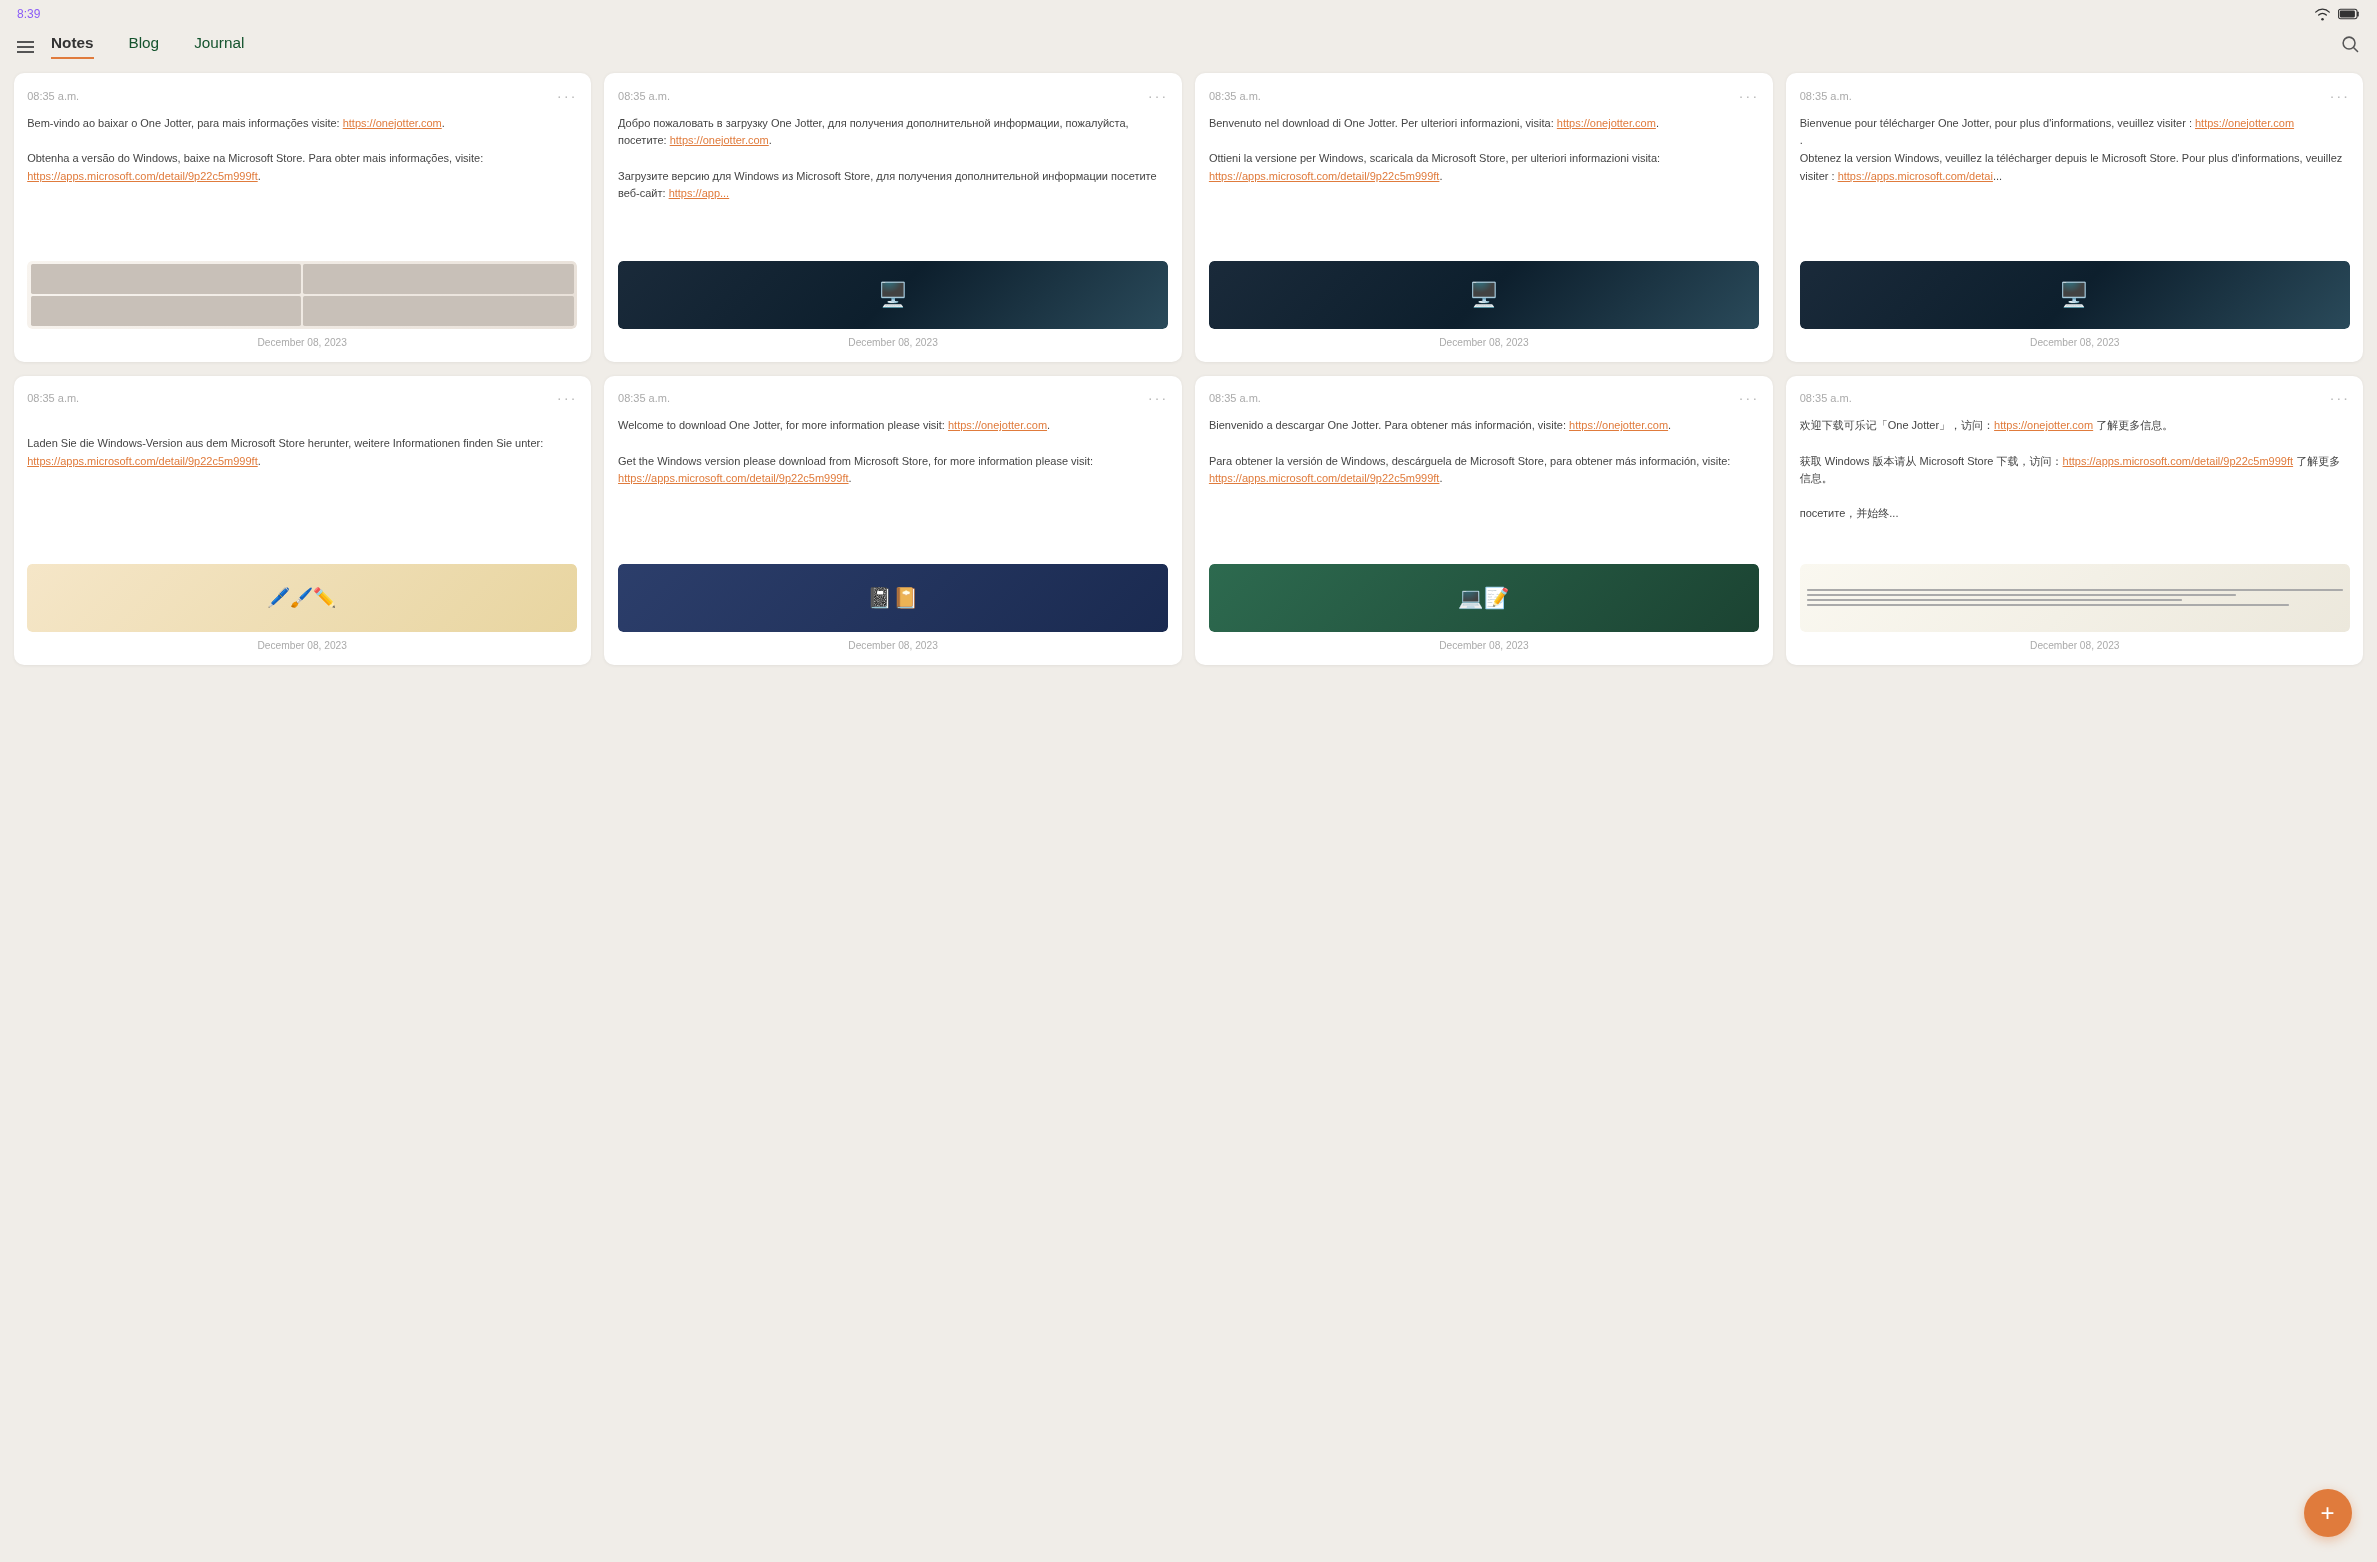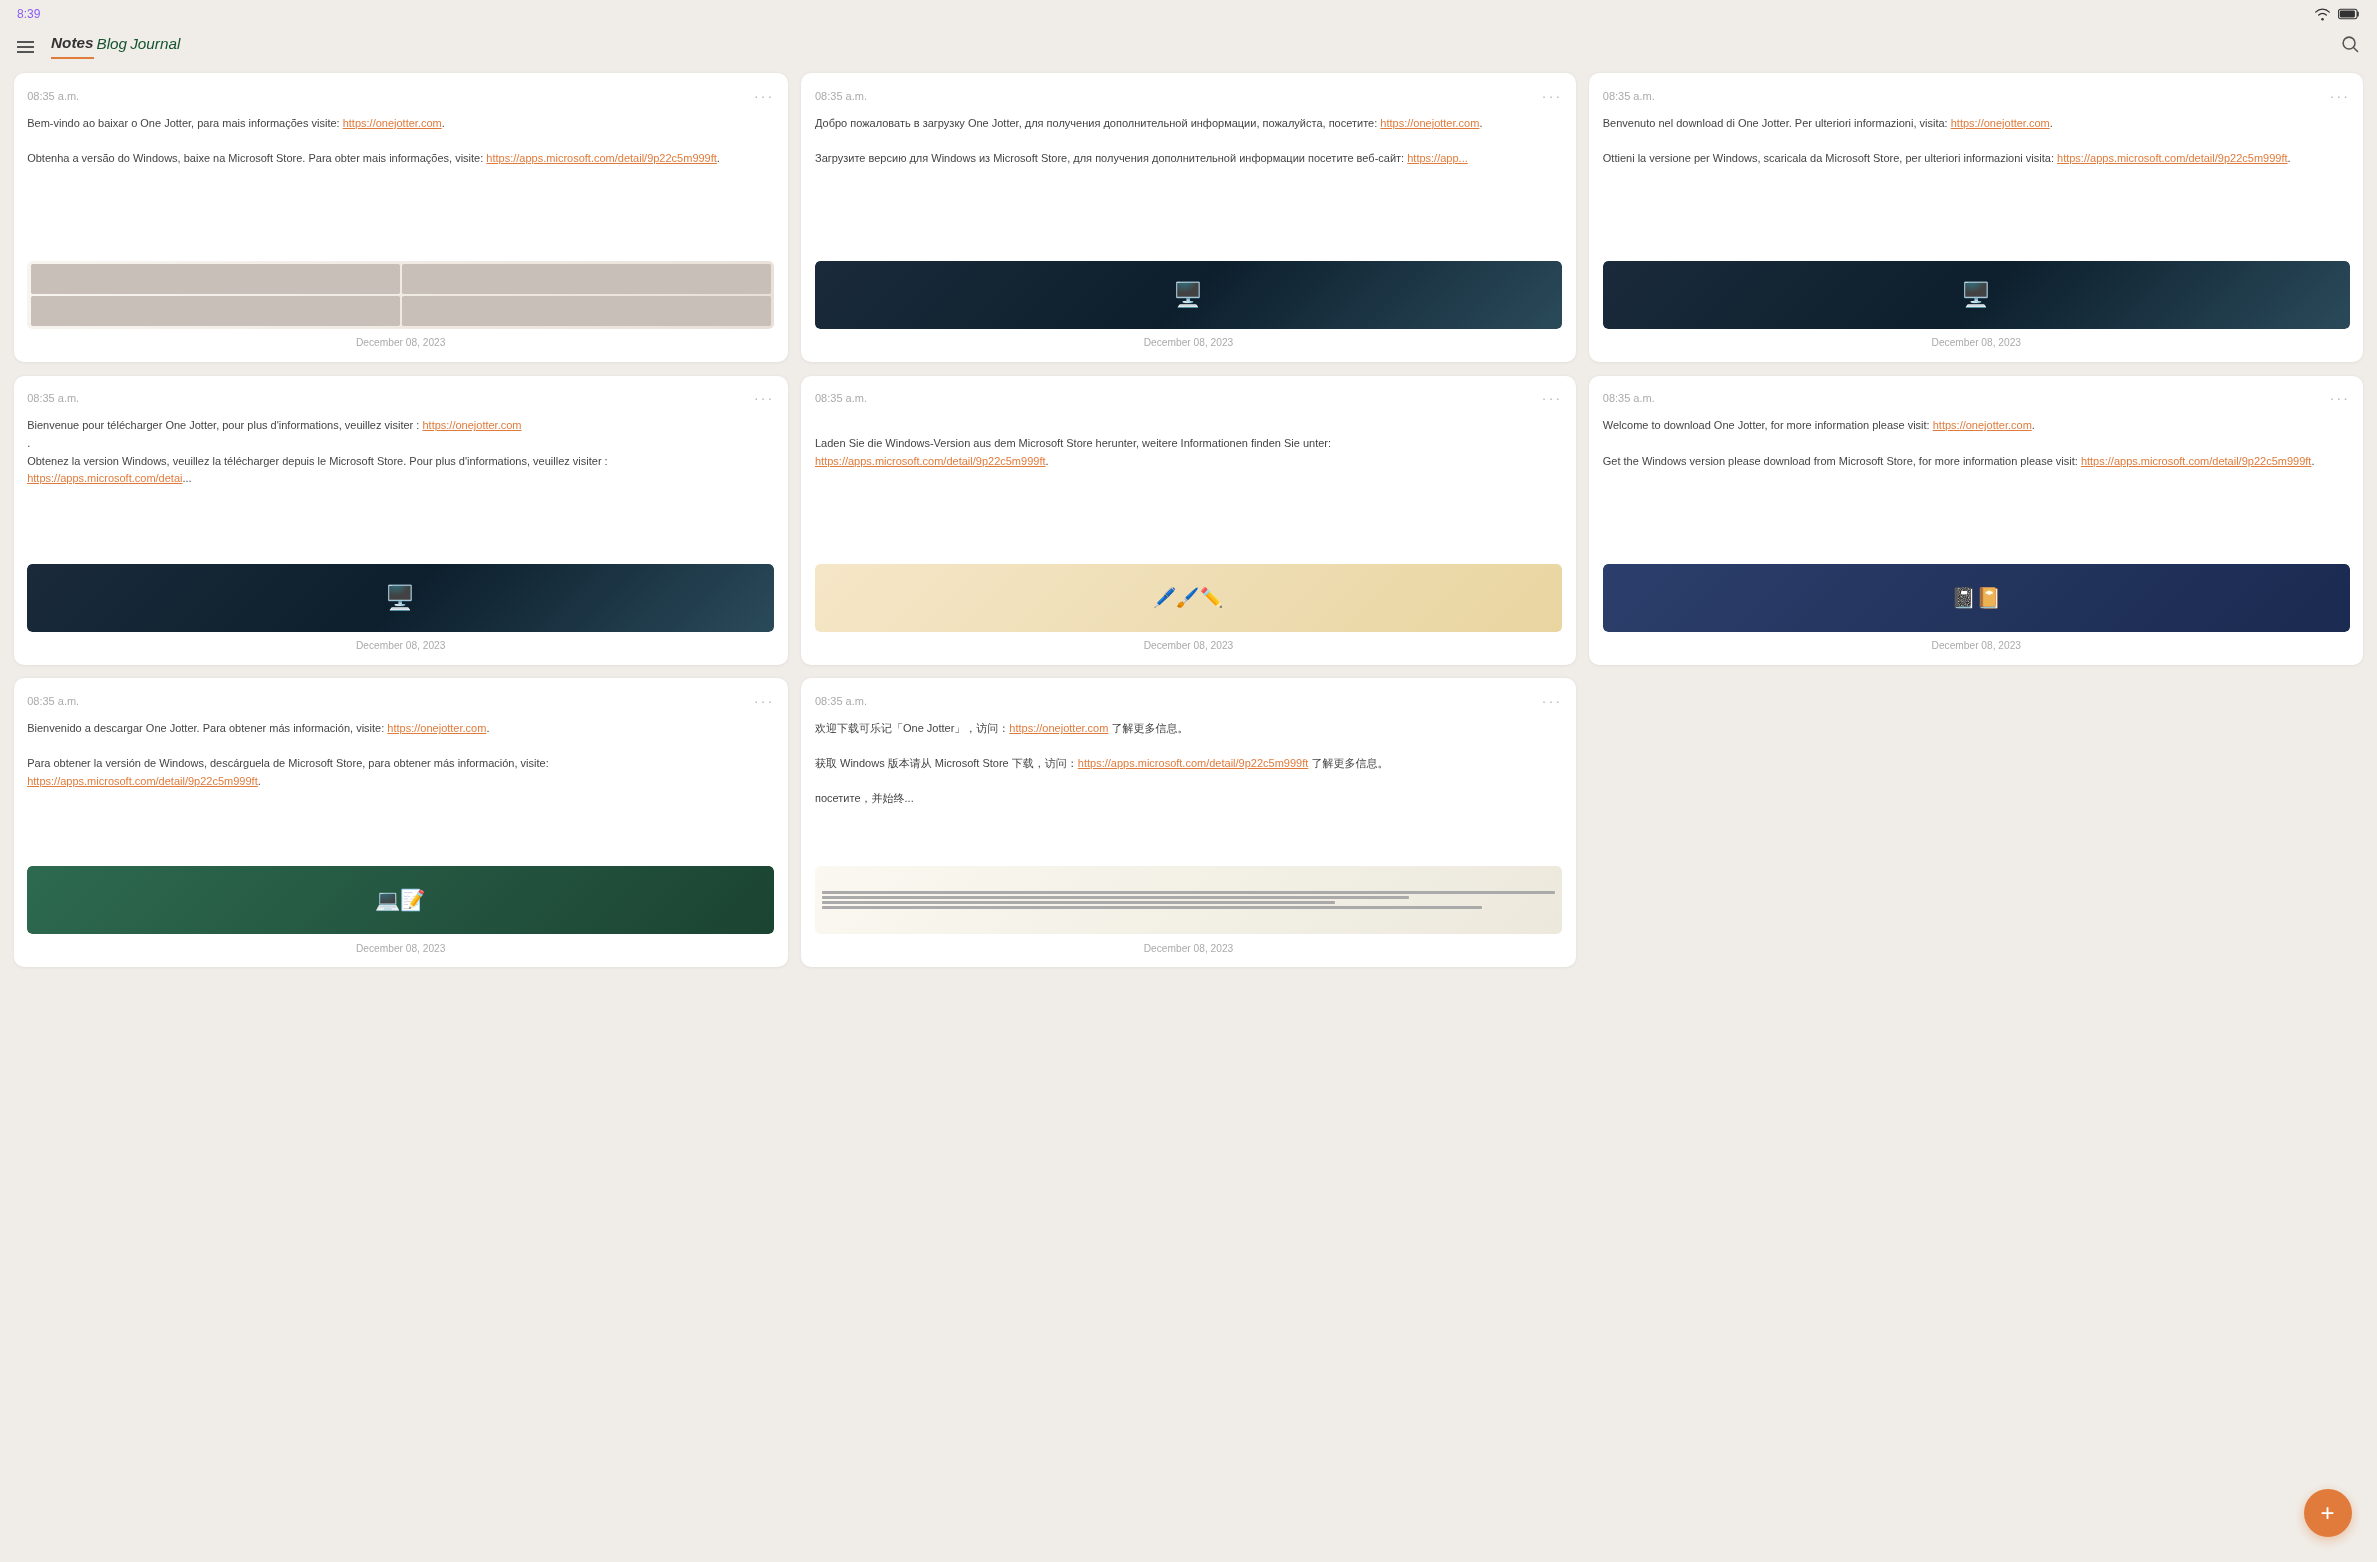--- a/index.html
+++ b/index.html
@@ -49,23 +49,22 @@
       gap: 3.4px;
     }
     .hamburger-icon span {
       width: 17px;
       height: 1.7px;
       background: #555;
       display: block;
     }
     .nav-tabs {
       display: flex;
-      align-items: center;
-      gap: 3px;
-      font-style: italic;
+      align-items: flex-start;
+      gap: 35px;
     }
     .nav-tab {
       font-size: 15.3px;
       color: #14532d;
       cursor: pointer;
       padding-bottom: 5.1px;
       font-weight: 400;
     }
     .nav-tab.active {
       color: #333;
@@ -74,21 +73,21 @@
     }
     .search-icon-btn {
       cursor: pointer;
       font-size: 17px;
       color: #555;
     }
 
     
     .notes-grid {
       display: grid;
-      grid-template-columns: repeat(3, 1fr);
+      grid-template-columns: repeat(4, 1fr);
       gap: 13.6px;
       padding: 13.6px 13.6px 68px 13.6px;
     }
 
     
     .note-card {
       background: #fff;
       border-radius: 10.2px;
       padding: 13.6px;
       display: flex;

